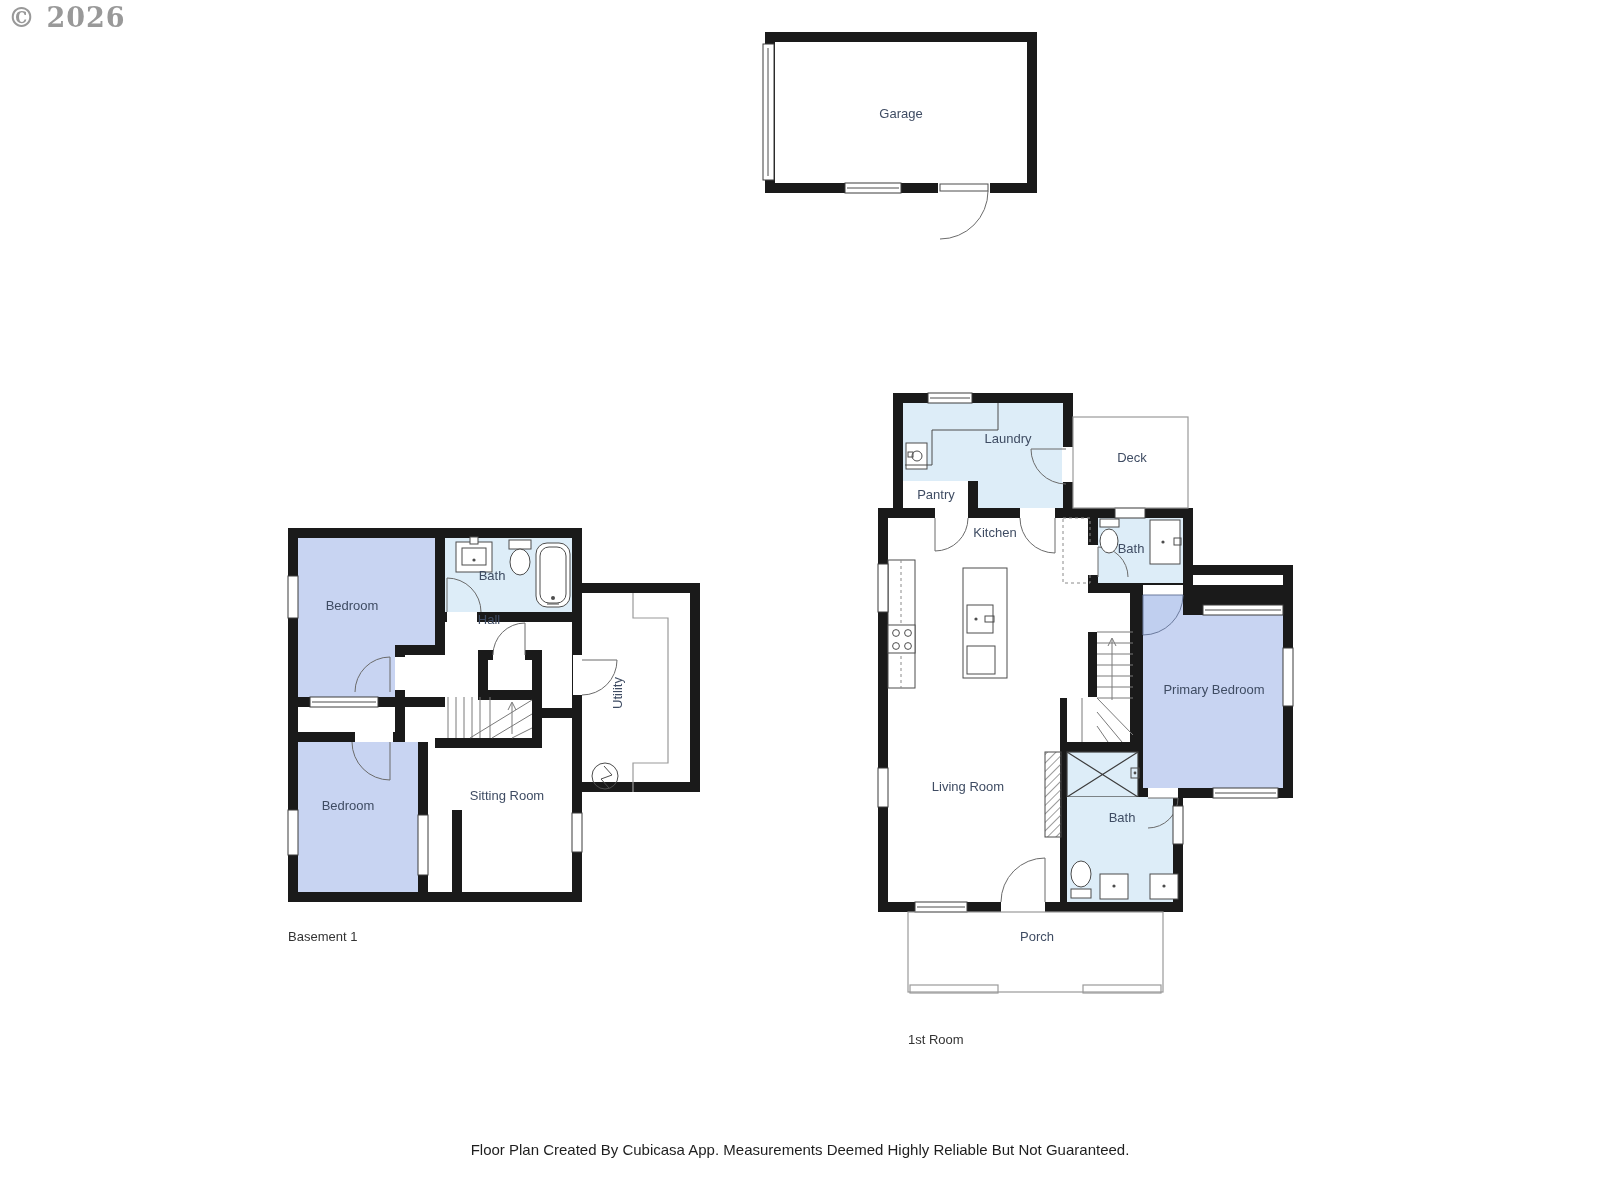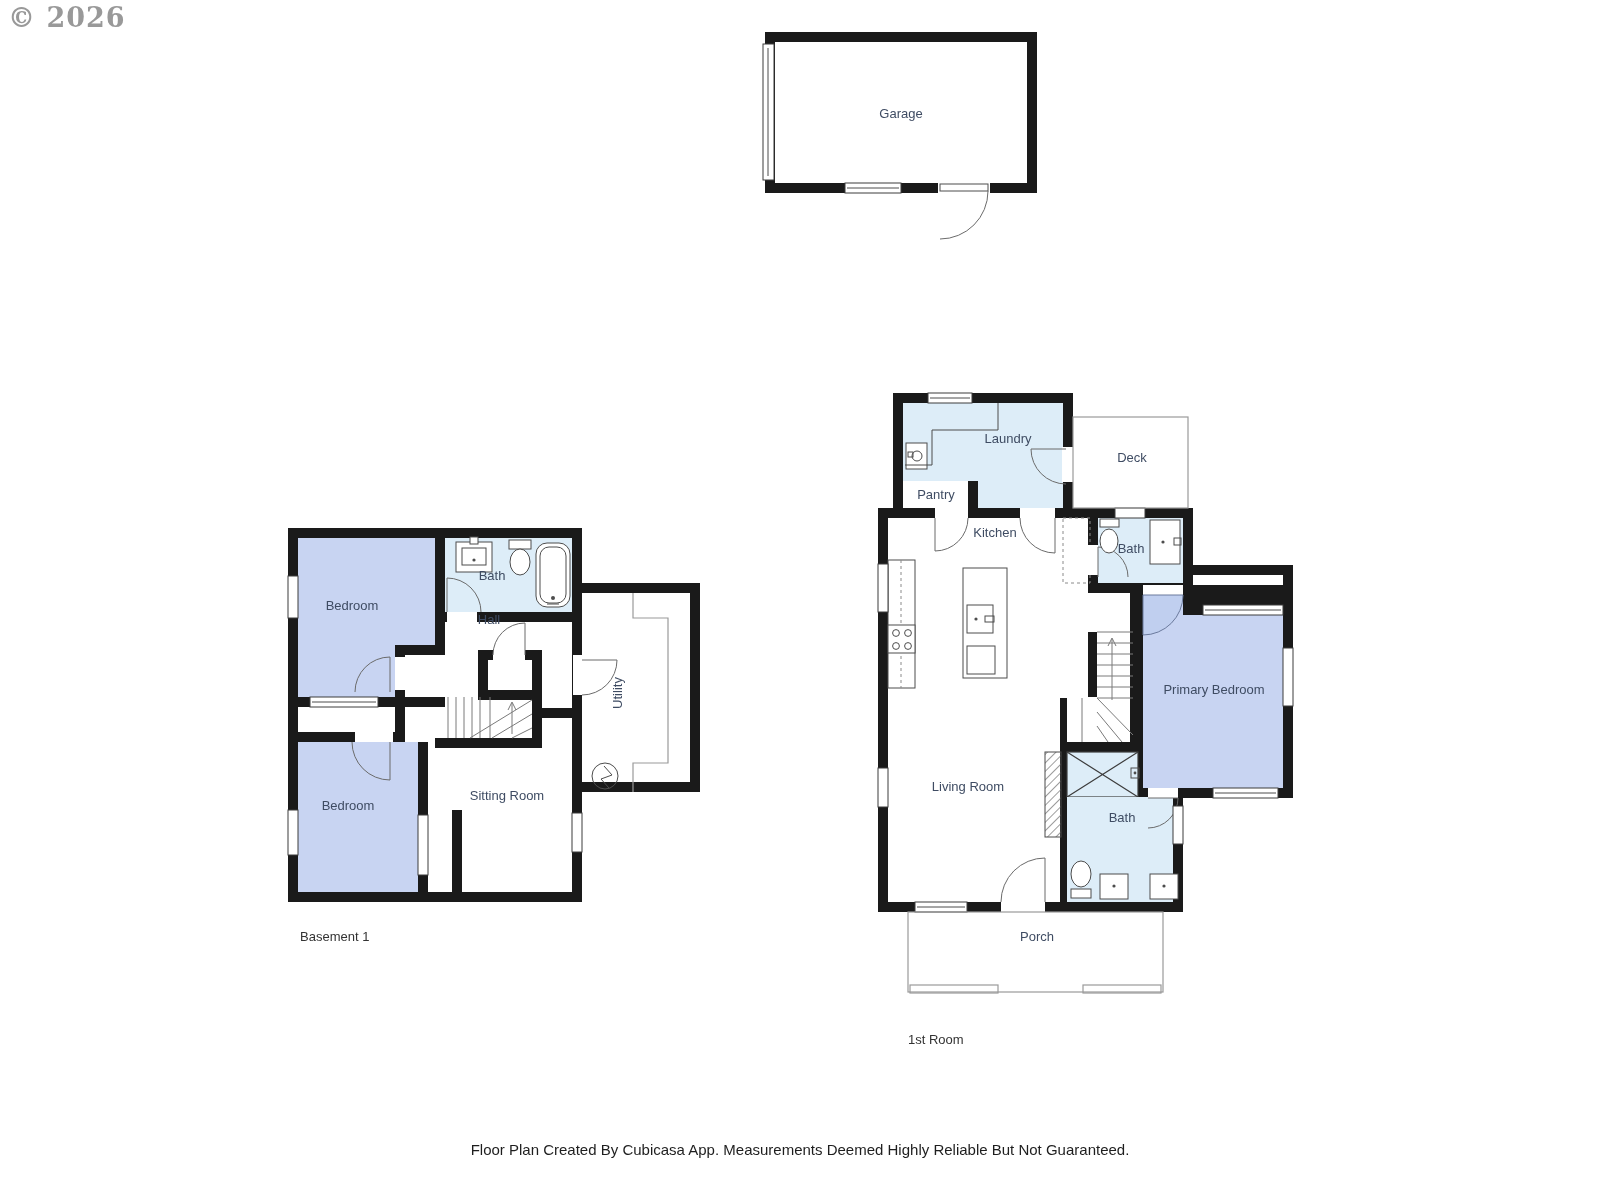--- a/index.html
+++ b/index.html
@@ -16,21 +16,21 @@
   .thin{fill:none;stroke:#9a9a9a;stroke-width:1.2;}
   .arc{fill:none;stroke:#6b6b6b;stroke-width:1;}
   .win{fill:#ffffff;stroke:#3d3d3d;stroke-width:1;}
   .stair{fill:none;stroke:#7a7a7a;stroke-width:1;}
   .dash{fill:none;stroke:#8a8a8a;stroke-width:1;stroke-dasharray:3 3;}
   .xline{fill:none;stroke:#3c3c3c;stroke-width:1.2;}
   .lbl{font-family:"Liberation Sans",sans-serif;font-size:13px;fill:#3f4c63;}
   .wm{position:absolute;left:8px;top:2px;font-family:"DejaVu Serif",serif;font-weight:bold;
       font-size:27px;color:#8b8b8b;letter-spacing:1px;opacity:.88;}
   .cap{position:absolute;font-size:13px;color:#333333;}
-  .cap-basement{left:300px;top:929px;}
+  .cap-basement{left:288px;top:929px;}
   .cap-first{left:908px;top:1032px;}
   .footer{position:absolute;left:0;right:0;top:1141px;text-align:center;font-size:15px;color:#1e1e1e;}
 </style>
 </head>
 <body>
 
 <div class="canvas">
 
   <div class="wm">© 2026</div>
 

